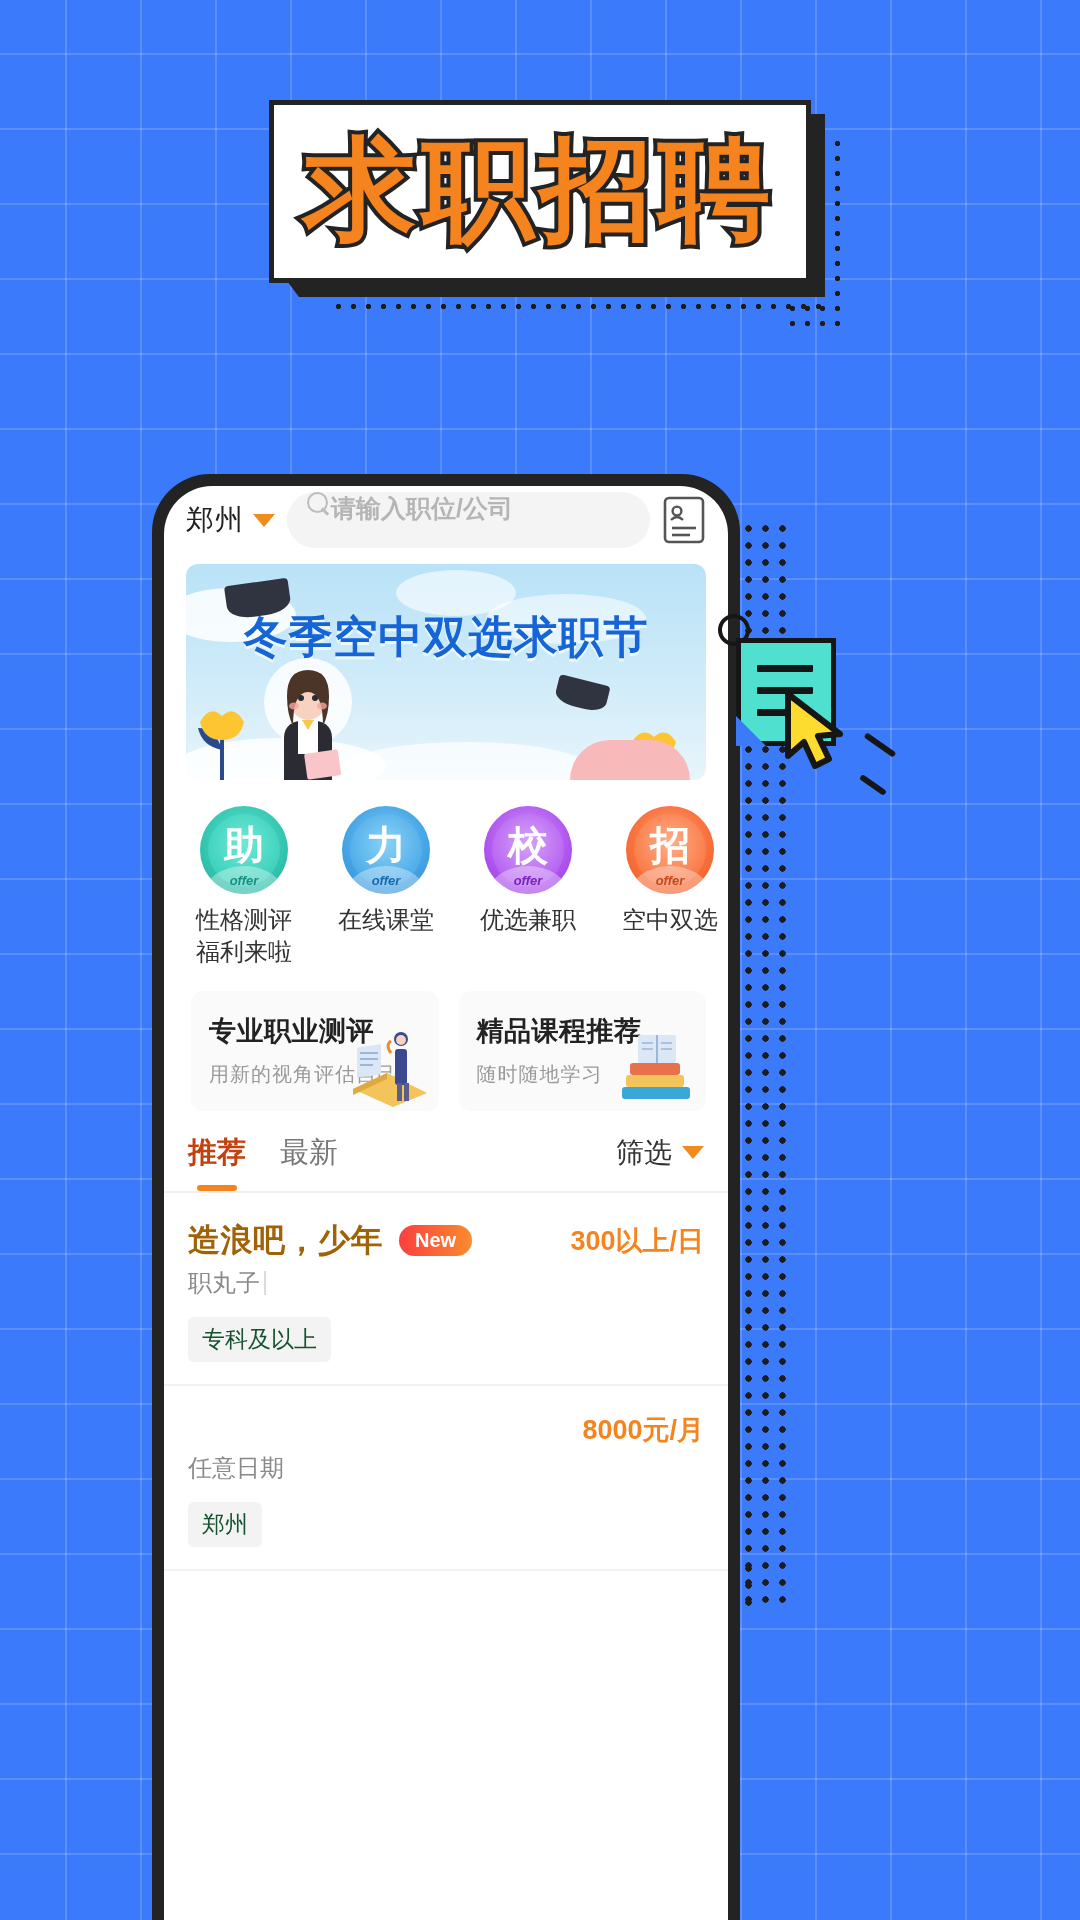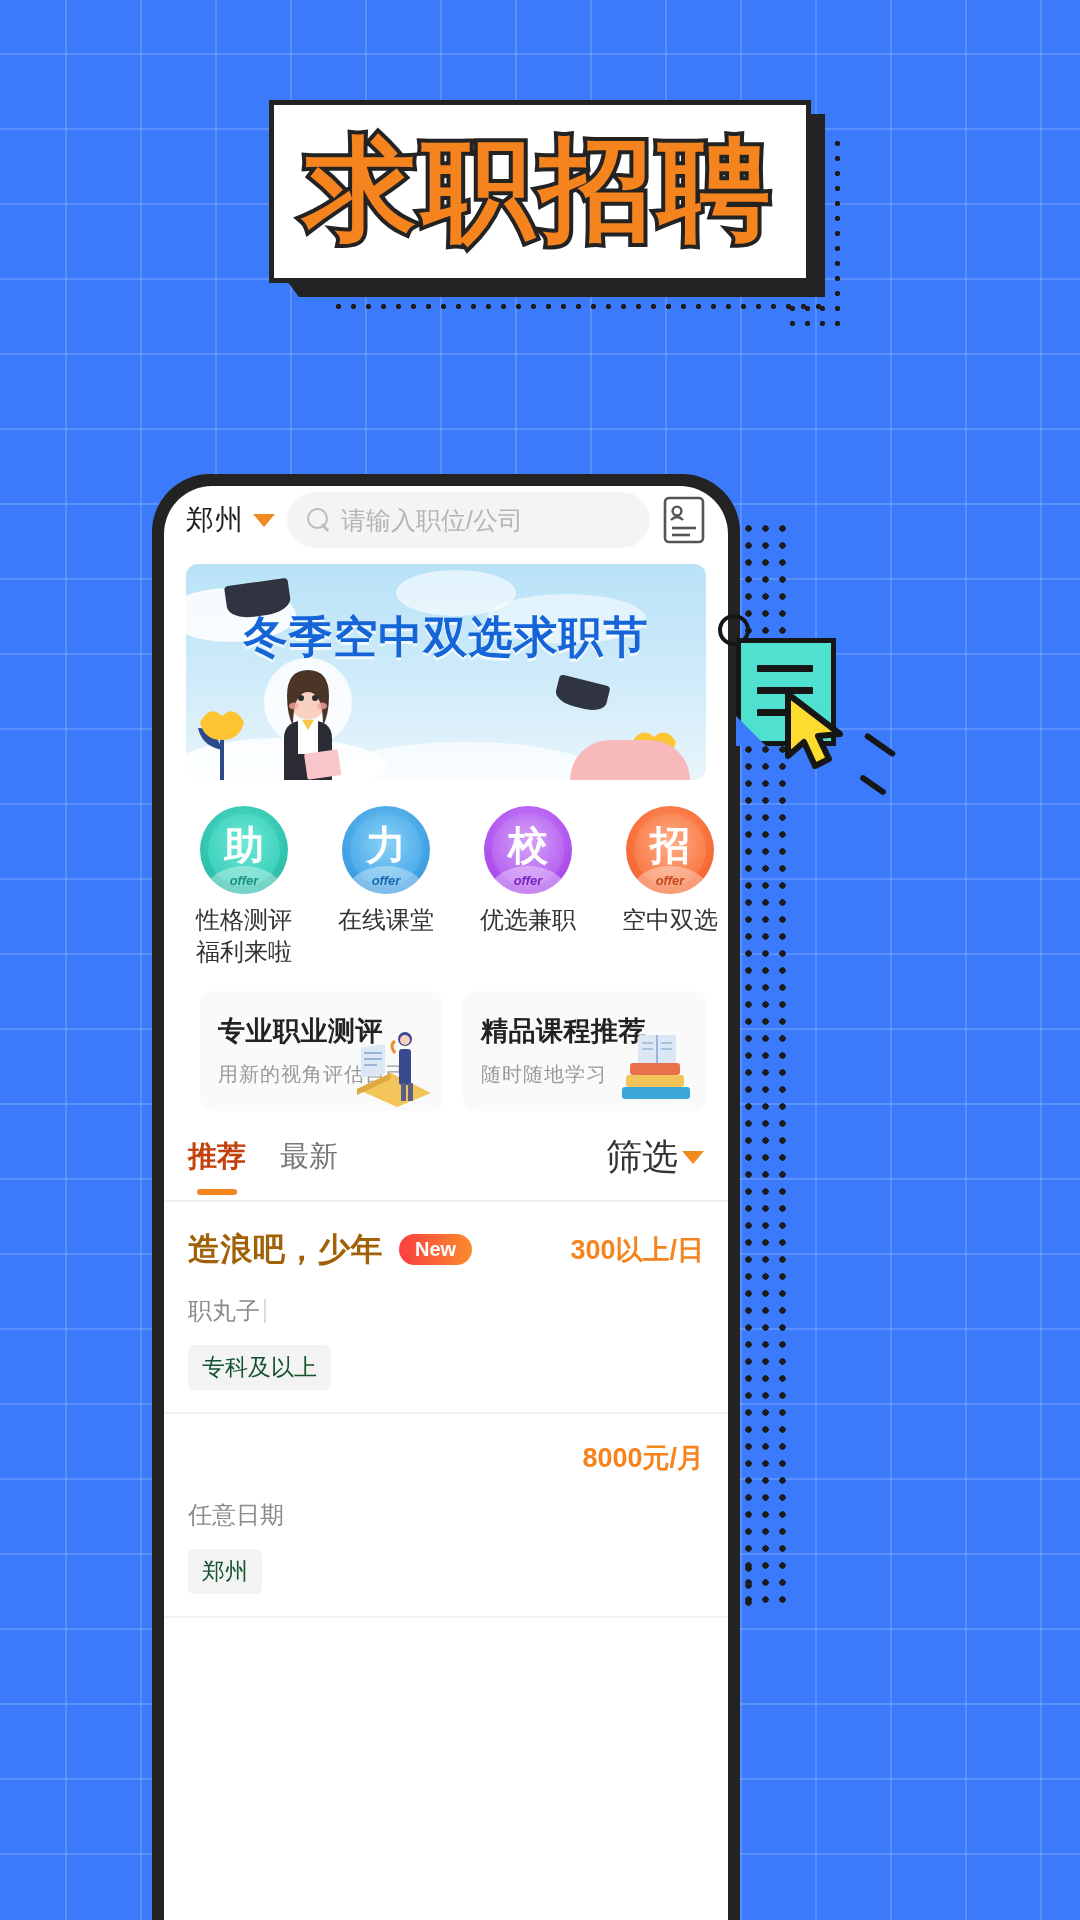--- a/index.html
+++ b/index.html
@@ -114,21 +114,21 @@
   #city-selector{ display:flex; align-items:center; gap:9px; flex-shrink:0; }
   #city-label{ font-size:28px; color:#222; letter-spacing:1px; }
   .caret-down{
     width:0; height:0;
     border-left:11px solid transparent;
     border-right:11px solid transparent;
     border-top:13px solid #f08b20;
   }
   #search-box{
     flex:1; height:56px; background:#f4f4f4; border-radius:28px;
-    display:flex; align-items:center; gap:10px; padding:0 20px;
+    display:flex; align-items:flex-start; padding:0 20px;font-weight:bold;
   }
   .magnifier{ width:24px; height:24px; position:relative; flex-shrink:0; }
   .magnifier::before{
     content:""; position:absolute; left:0; top:0;
     width:17px; height:17px; border:2.5px solid #bdbdbd; border-radius:50%;
   }
   .magnifier::after{
     content:""; position:absolute; left:15px; top:15px;
     width:9px; height:2.5px; background:#bdbdbd; transform:rotate(45deg);
     transform-origin:left center;
@@ -192,21 +192,21 @@
     font-size:13px; font-weight:bold; font-style:italic;
     text-align:center;
   }
   .cat-offer-bg{
     position:absolute; z-index:1; left:4px; right:4px; bottom:0; height:28px;
     background:rgba(255,255,255,.35); border-radius:50% 50% 0 0 / 100% 100% 0 0;
   }
   .cat-label{ margin-top:10px; font-size:24px; color:#333; line-height:1.35; white-space:nowrap;}
 
   
-  #promos{ display:flex; gap:20px; padding:18px 22px 0 36px; }
+  #promos{ display:flex; gap:20px; padding:18px 22px 0 27px; }
   .promo{
     flex:1; height:120px; background:#fafafa; border-radius:12px;
     padding:22px 18px; position:relative; overflow:hidden;
   }
   .promo-title{ font-size:27px; font-weight:bold; color:#222; letter-spacing:.5px; }
   .promo-sub{ margin-top:12px; font-size:20px; color:#9a9a9a; letter-spacing:1px;}
   .promo-art{ position:absolute; right:6px; bottom:4px; width:86px; height:80px; }
 
   
   #tabs-row{
@@ -214,35 +214,35 @@
     border-bottom:2px solid #f0f0f0; position:relative;
   }
   .tab{ font-size:29px; margin-right:34px; padding-bottom:18px; position:relative; }
   .tab.active{ color:#c2410c; font-weight:bold; }
   .tab.inactive{ color:#777; }
   .tab.active::after{
     content:""; position:absolute; left:50%; transform:translateX(-50%);
     bottom:0; width:40px; height:6px; border-radius:3px; background:#f5841f;
   }
   #filter{
-    margin-left:auto; display:flex; align-items:center; gap:4px;
-    padding-bottom:18px; font-size:36px; color:#333;
+    margin-left:auto; display:flex; align-items:center; gap:10px;
+    padding-bottom:18px; font-size:28px; color:#333;
   }
 
   
   .job{ padding:26px 24px 22px 24px; border-bottom:2px solid #f2f2f2; }
   .job-top{ display:flex; align-items:center; }
   .job-title{ font-size:32px; font-weight:bold; color:#a16207; letter-spacing:.5px;}
   .badge-new{
     margin-left:16px; background:linear-gradient(90deg,#fa3f3f,#fb8b2d);
     color:#fff; font-size:20px; font-weight:bold;
     border-radius:16px; padding:4px 16px;
   }
   .job-salary{ margin-left:auto; color:#f5841f; font-size:27px; font-weight:bold; white-space:nowrap;}
-  .job-meta{ margin-top:23px; font-size:24px; color:#8a8a8a; display:flex; align-items:center; gap:4px;}
+  .job-meta{ margin-top:4px; font-size:24px; color:#8a8a8a; display:flex; align-items:center; gap:4px;}
   .job-meta .divider{ width:2px; height:24px; background:#dcdcdc; }
   .job-tags{ margin-top:18px; display:flex; gap:12px; }
   .job-tag{
     background:#f3f3f3; color:#14532d; font-size:23px;
     border-radius:6px; padding:7px 14px;
   }
 
   
   #sticky-note{
     position:absolute; left:736px; top:638px; z-index:6;

